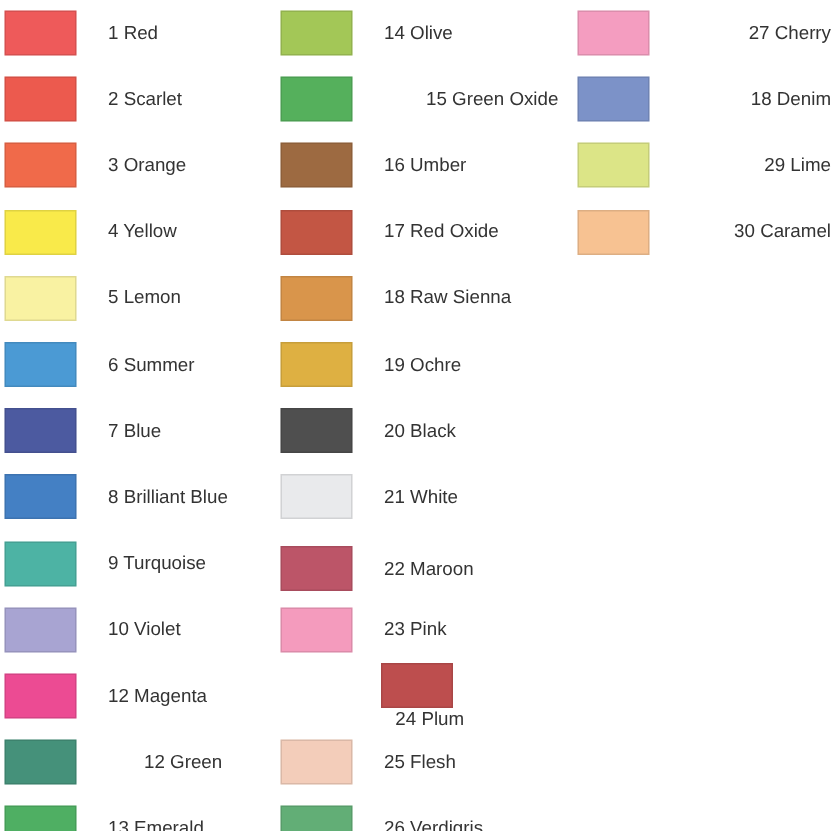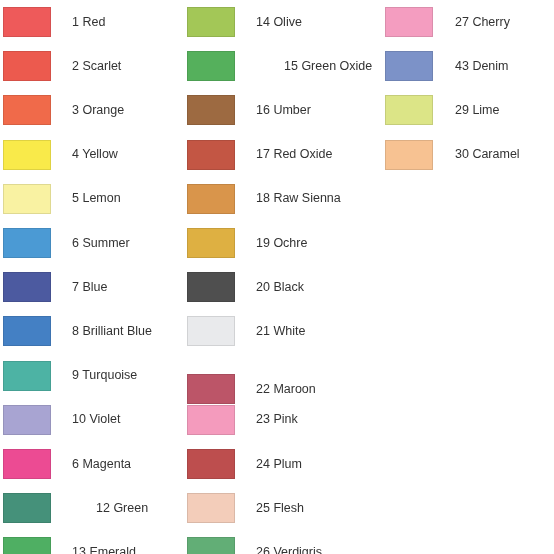--- a/index.html
+++ b/index.html
@@ -49,21 +49,21 @@
 
   .swatch-label {
     flex: 1 1 auto;
     font-size: 12.5px;
     line-height: 15px;
     color: #333333;
     white-space: nowrap;
   }
   .col-1 .swatch-label { padding-left: 21px; }
   .col-2 .swatch-label { padding-left: 21px; }
-  .col-3 .swatch-label { padding-left: 22px; }
+  .col-3 .swatch-label { padding-left: 22px; text-align: right; }
 </style>
 </head>
 <body>
 
 <div id="palette-chart">
   <div class="palette-column col-1">
       <div class="swatch-row" style="top: 0px;">
         <div class="swatch-chip" title="#EE5A5A" style="background: rgb(238, 90, 90);"></div>
         <div class="swatch-label">1 Red</div>
       </div>
@@ -98,21 +98,21 @@
       <div class="swatch-row" style="top: 353.6px;">
         <div class="swatch-chip" title="#4DB3A4" style="background: rgb(77, 179, 164);"></div>
         <div class="swatch-label">9 Turquoise</div>
       </div>
       <div class="swatch-row" style="top: 397.8px;">
         <div class="swatch-chip" title="#A8A4D2" style="background: rgb(168, 164, 210);"></div>
         <div class="swatch-label">10 Violet</div>
       </div>
       <div class="swatch-row" style="top: 442px;">
         <div class="swatch-chip" title="#EC4B93" style="background: rgb(236, 75, 147);"></div>
-        <div class="swatch-label">6 Magenta</div>
+        <div class="swatch-label">12 Magenta</div>
       </div>
       <div class="swatch-row" style="top: 486.2px; gap: 24px;">
         <div class="swatch-chip" title="#45917A" style="background: rgb(69, 145, 122);"></div>
         <div class="swatch-label">12 Green</div>
       </div>
       <div class="swatch-row" style="top: 530.4px;">
         <div class="swatch-chip" title="#4FAF63" style="background: rgb(79, 175, 99);"></div>
         <div class="swatch-label">13 Emerald</div>
       </div>
     </div>
@@ -142,49 +142,49 @@
         <div class="swatch-label">19 Ochre</div>
       </div>
       <div class="swatch-row" style="top: 265.2px;">
         <div class="swatch-chip" title="#4F4F4F" style="background: rgb(79, 79, 79);"></div>
         <div class="swatch-label">20 Black</div>
       </div>
       <div class="swatch-row" style="top: 309.4px;">
         <div class="swatch-chip" title="#E9EAEC" style="background: rgb(233, 234, 236);"></div>
         <div class="swatch-label">21 White</div>
       </div>
-      <div class="swatch-row" style="top: 367px;">
+      <div class="swatch-row" style="top: 357px;">
         <div class="swatch-chip" title="#BC5568" style="background: rgb(188, 85, 104);"></div>
         <div class="swatch-label">22 Maroon</div>
       </div>
       <div class="swatch-row" style="top: 397.8px;">
         <div class="swatch-chip" title="#F49BBD" style="background: rgb(244, 155, 189);"></div>
         <div class="swatch-label">23 Pink</div>
       </div>
-      <div class="swatch-row" style="top: 442px;">
+      <div class="swatch-row" style="top: 442px; flex-direction: column;">
         <div class="swatch-chip" title="#BD4E4E" style="background: rgb(189, 78, 78);"></div>
         <div class="swatch-label">24 Plum</div>
       </div>
       <div class="swatch-row" style="top: 486.2px;">
         <div class="swatch-chip" title="#F3CDBA" style="background: rgb(243, 205, 186);"></div>
         <div class="swatch-label">25 Flesh</div>
       </div>
       <div class="swatch-row" style="top: 530.4px;">
         <div class="swatch-chip" title="#62AE76" style="background: rgb(98, 174, 118);"></div>
         <div class="swatch-label">26 Verdigris</div>
       </div>
     </div>
   <div class="palette-column col-3">
       <div class="swatch-row" style="top: 0px;">
         <div class="swatch-chip" title="#F49DC0" style="background: rgb(244, 157, 192);"></div>
         <div class="swatch-label">27 Cherry</div>
       </div>
       <div class="swatch-row" style="top: 44.2px;">
         <div class="swatch-chip" title="#7C92C8" style="background: rgb(124, 146, 200);"></div>
-        <div class="swatch-label">43 Denim</div>
+        <div class="swatch-label">18 Denim</div>
       </div>
       <div class="swatch-row" style="top: 88.4px;">
         <div class="swatch-chip" title="#DCE587" style="background: rgb(220, 229, 135);"></div>
         <div class="swatch-label">29 Lime</div>
       </div>
       <div class="swatch-row" style="top: 132.6px;">
         <div class="swatch-chip" title="#F7C292" style="background: rgb(247, 194, 146);"></div>
         <div class="swatch-label">30 Caramel</div>
       </div>
     </div>

